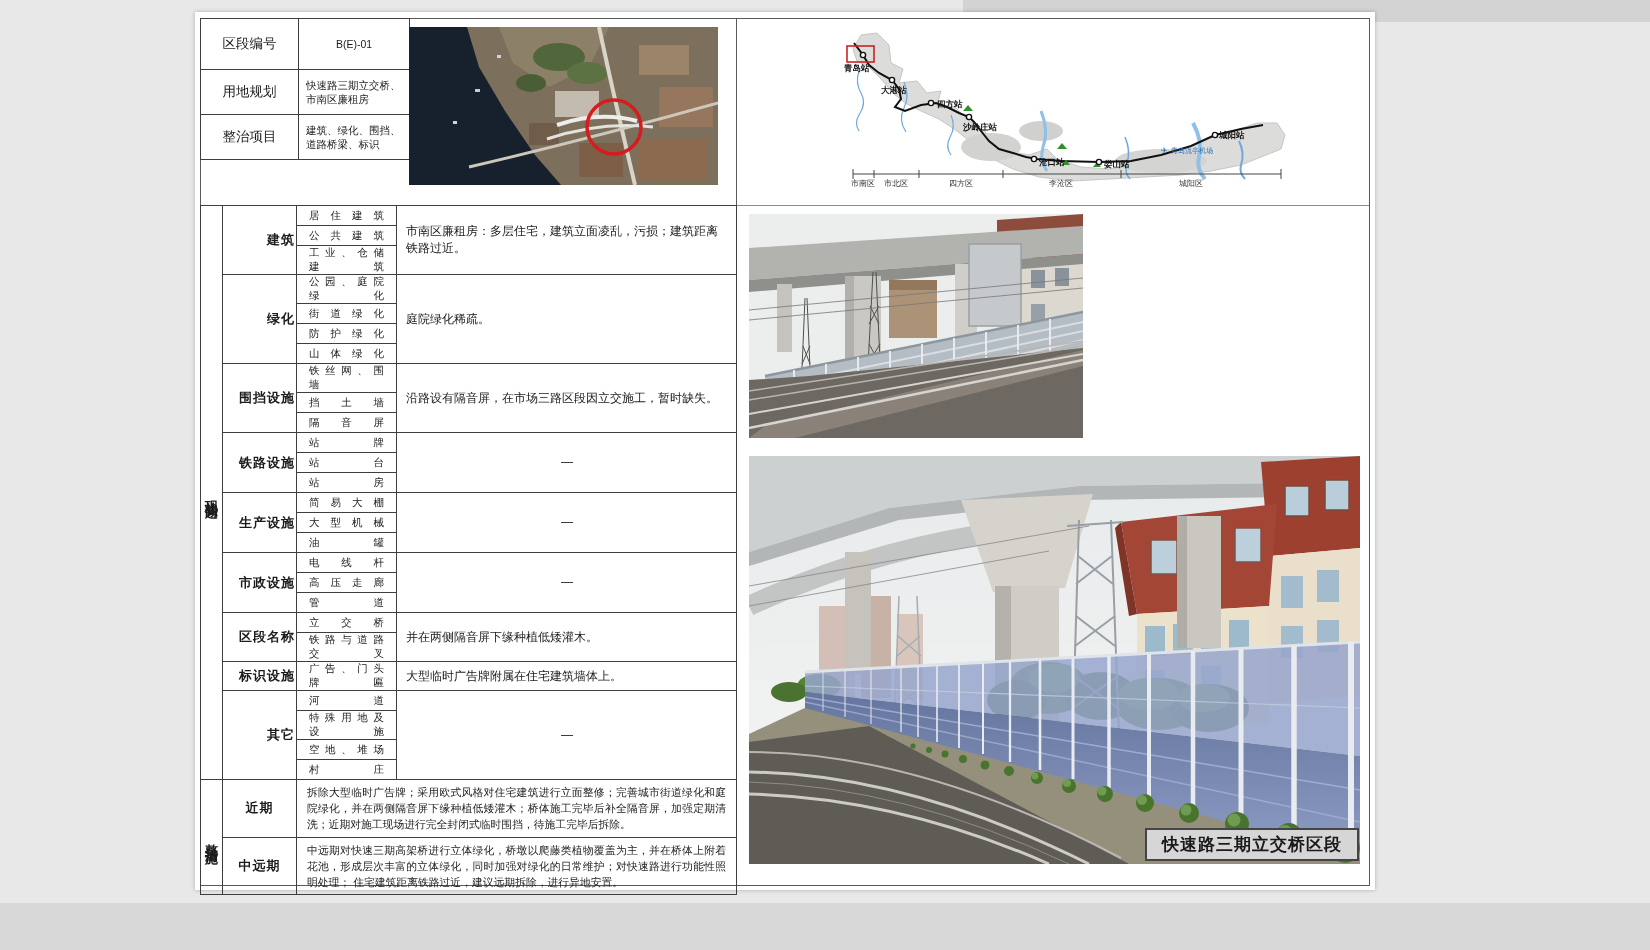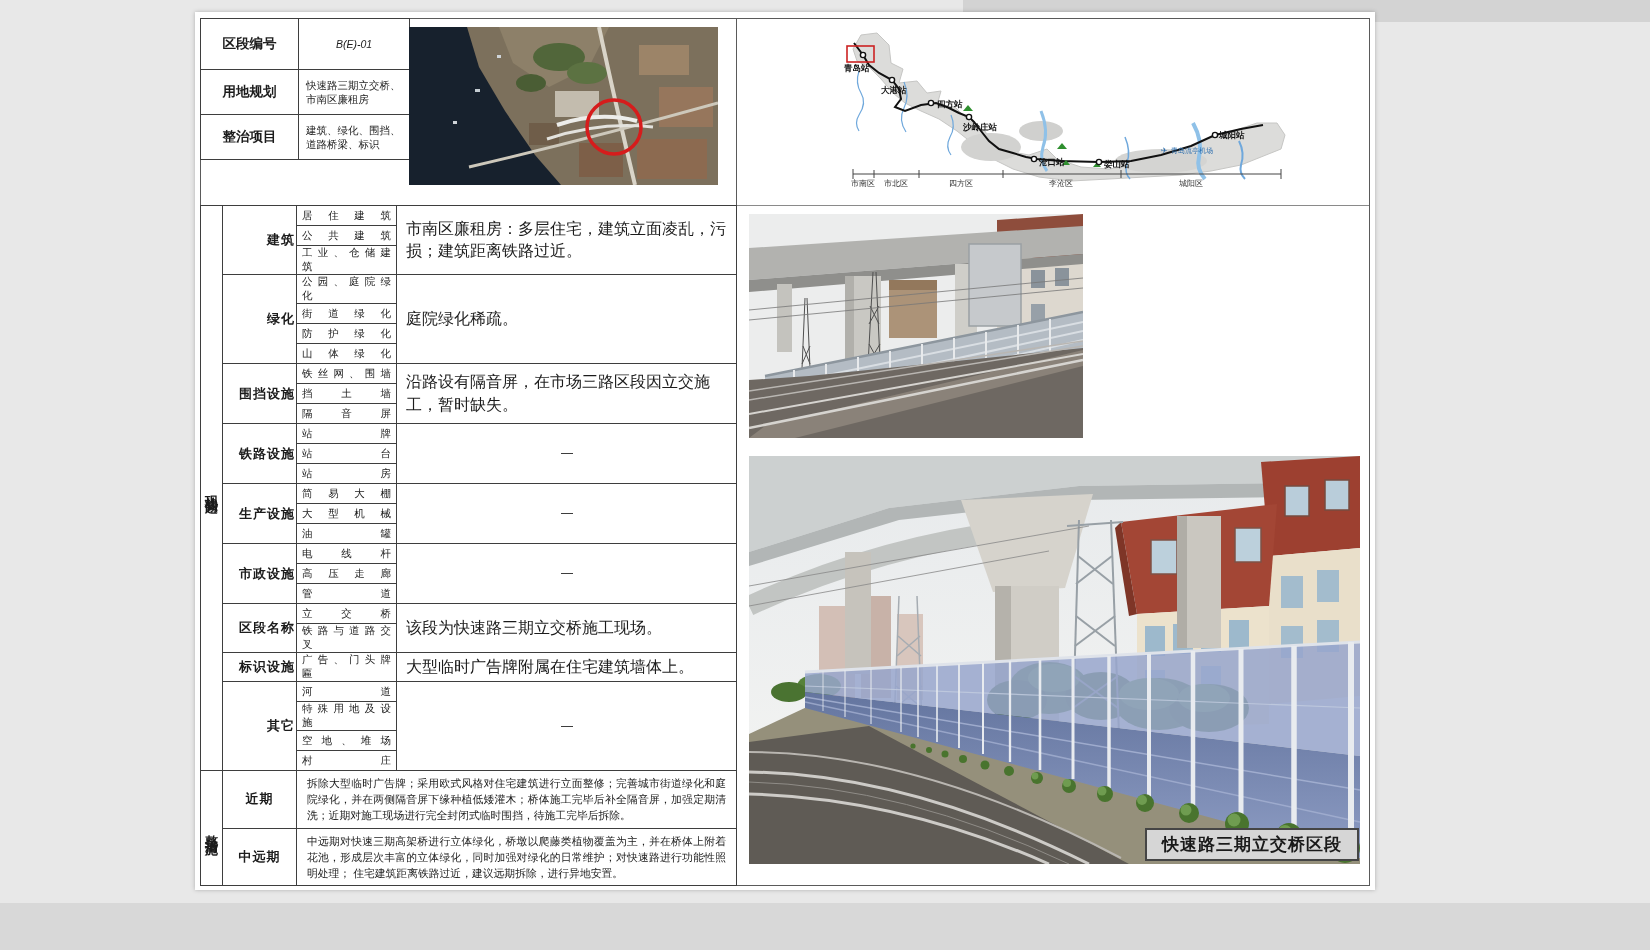--- a/index.html
+++ b/index.html
@@ -16,36 +16,36 @@
     background:#ffffff;box-shadow:0 0 4px rgba(0,0,0,.25);
   }
   .frame{position:absolute;left:5px;top:6px;width:1168px;height:866px;border:1px solid #5a5a5a;}
   .vline{position:absolute;left:535px;top:0;width:0;height:100%;border-left:1px solid #5a5a5a;}
   .hline-right{position:absolute;left:535px;top:186px;width:633px;height:0;border-top:1px solid #8a8a8a;}
 
   
   table.info{position:absolute;left:-1px;top:-1px;border-collapse:collapse;table-layout:fixed;width:201px;}
   table.info td{border:1px solid #3e3e3e;overflow:hidden;}
   table.info tr{height:45px;}
-  .info-label{width:95px;text-align:center;font-weight:bold;font-size:13.5px;}
+  .info-label{width:95px;text-align:center;font-weight:normal;font-size:13.5px;}
   .info-value{width:106px;font-size:10.5px;padding:2px 7px;line-height:1.35;}
-  .info-value.center{text-align:center;padding:18px 2px;font-style:italic;}
+  .info-value.center{text-align:center;padding:18px 2px;}
 
   
   table.status{position:absolute;left:-1px;top:186px;border-collapse:collapse;table-layout:fixed;width:536px;}
   table.status td{border:1px solid #3e3e3e;overflow:hidden;vertical-align:middle;}
   table.status tr{height:20px;}
   tr.r-near{height:84px;}
   tr.r-far{height:76px;}
   .grp{text-align:center;}
   .vlabel{writing-mode:vertical-rl;text-orientation:upright;font-weight:bold;font-size:13px;
           letter-spacing:2px;display:inline-block;line-height:1;}
   .cat{font-weight:bold;font-size:13px;text-align:right;letter-spacing:1px;}
-  .sub{font-size:10.5px;padding:0 5px;text-align:justify;text-align-last:justify;text-justify:inter-character;white-space:normal;margin-left:6px;}
-  .desc{font-size:16px;padding:2px 9px;line-height:1.4;}
+  .sub{font-size:10.5px;padding:0 12px;text-align:justify;text-align-last:justify;text-justify:inter-character;white-space:normal;margin-left:6px;}
+  .desc{font-size:12px;padding:2px 9px;line-height:1.4;}
   .desc.dash{text-align:center;font-size:12px;letter-spacing:-1px;}
   .mname{font-weight:bold;font-size:13px;text-align:center;letter-spacing:1px;font-family:Liberation Serif, serif;}
   .mtext{font-size:10.8px;padding:4px 10px;line-height:1.5;text-align:justify;vertical-align:top;margin-top:32px;}
 
   
   .sat{position:absolute;left:208px;top:8px;width:309px;height:158px;}
   .mapbox{position:absolute;left:540px;top:0px;width:630px;height:184px;}
   .photo1{position:absolute;left:548px;top:195px;width:334px;height:224px;}
   .photo2{position:absolute;left:548px;top:437px;width:611px;height:408px;}
   .photo2 .caption{
@@ -244,21 +244,21 @@
       <tr>
             <td class="sub">高 压 走 廊</td>
           </tr>
       <tr>
             <td class="sub">管 道</td>
           </tr>
 
       <tr>
         <td class="cat" rowspan="2">区段名称</td>
         <td class="sub">立 交 桥</td>
-        <td class="desc" rowspan="2">该段为快速路三期立交桥施工现场。</td>
+        <td class="desc" rowspan="2">并在两侧隔音屏下缘种植低矮灌木。</td>
       </tr>
       <tr>
             <td class="sub">铁 路 与 道 路 交 叉</td>
           </tr>
 
       <tr>
         <td class="cat">标识设施</td>
         <td class="sub">广 告 、 门 头 牌 匾</td>
         <td class="desc">大型临时广告牌附属在住宅建筑墙体上。</td>
       </tr>

